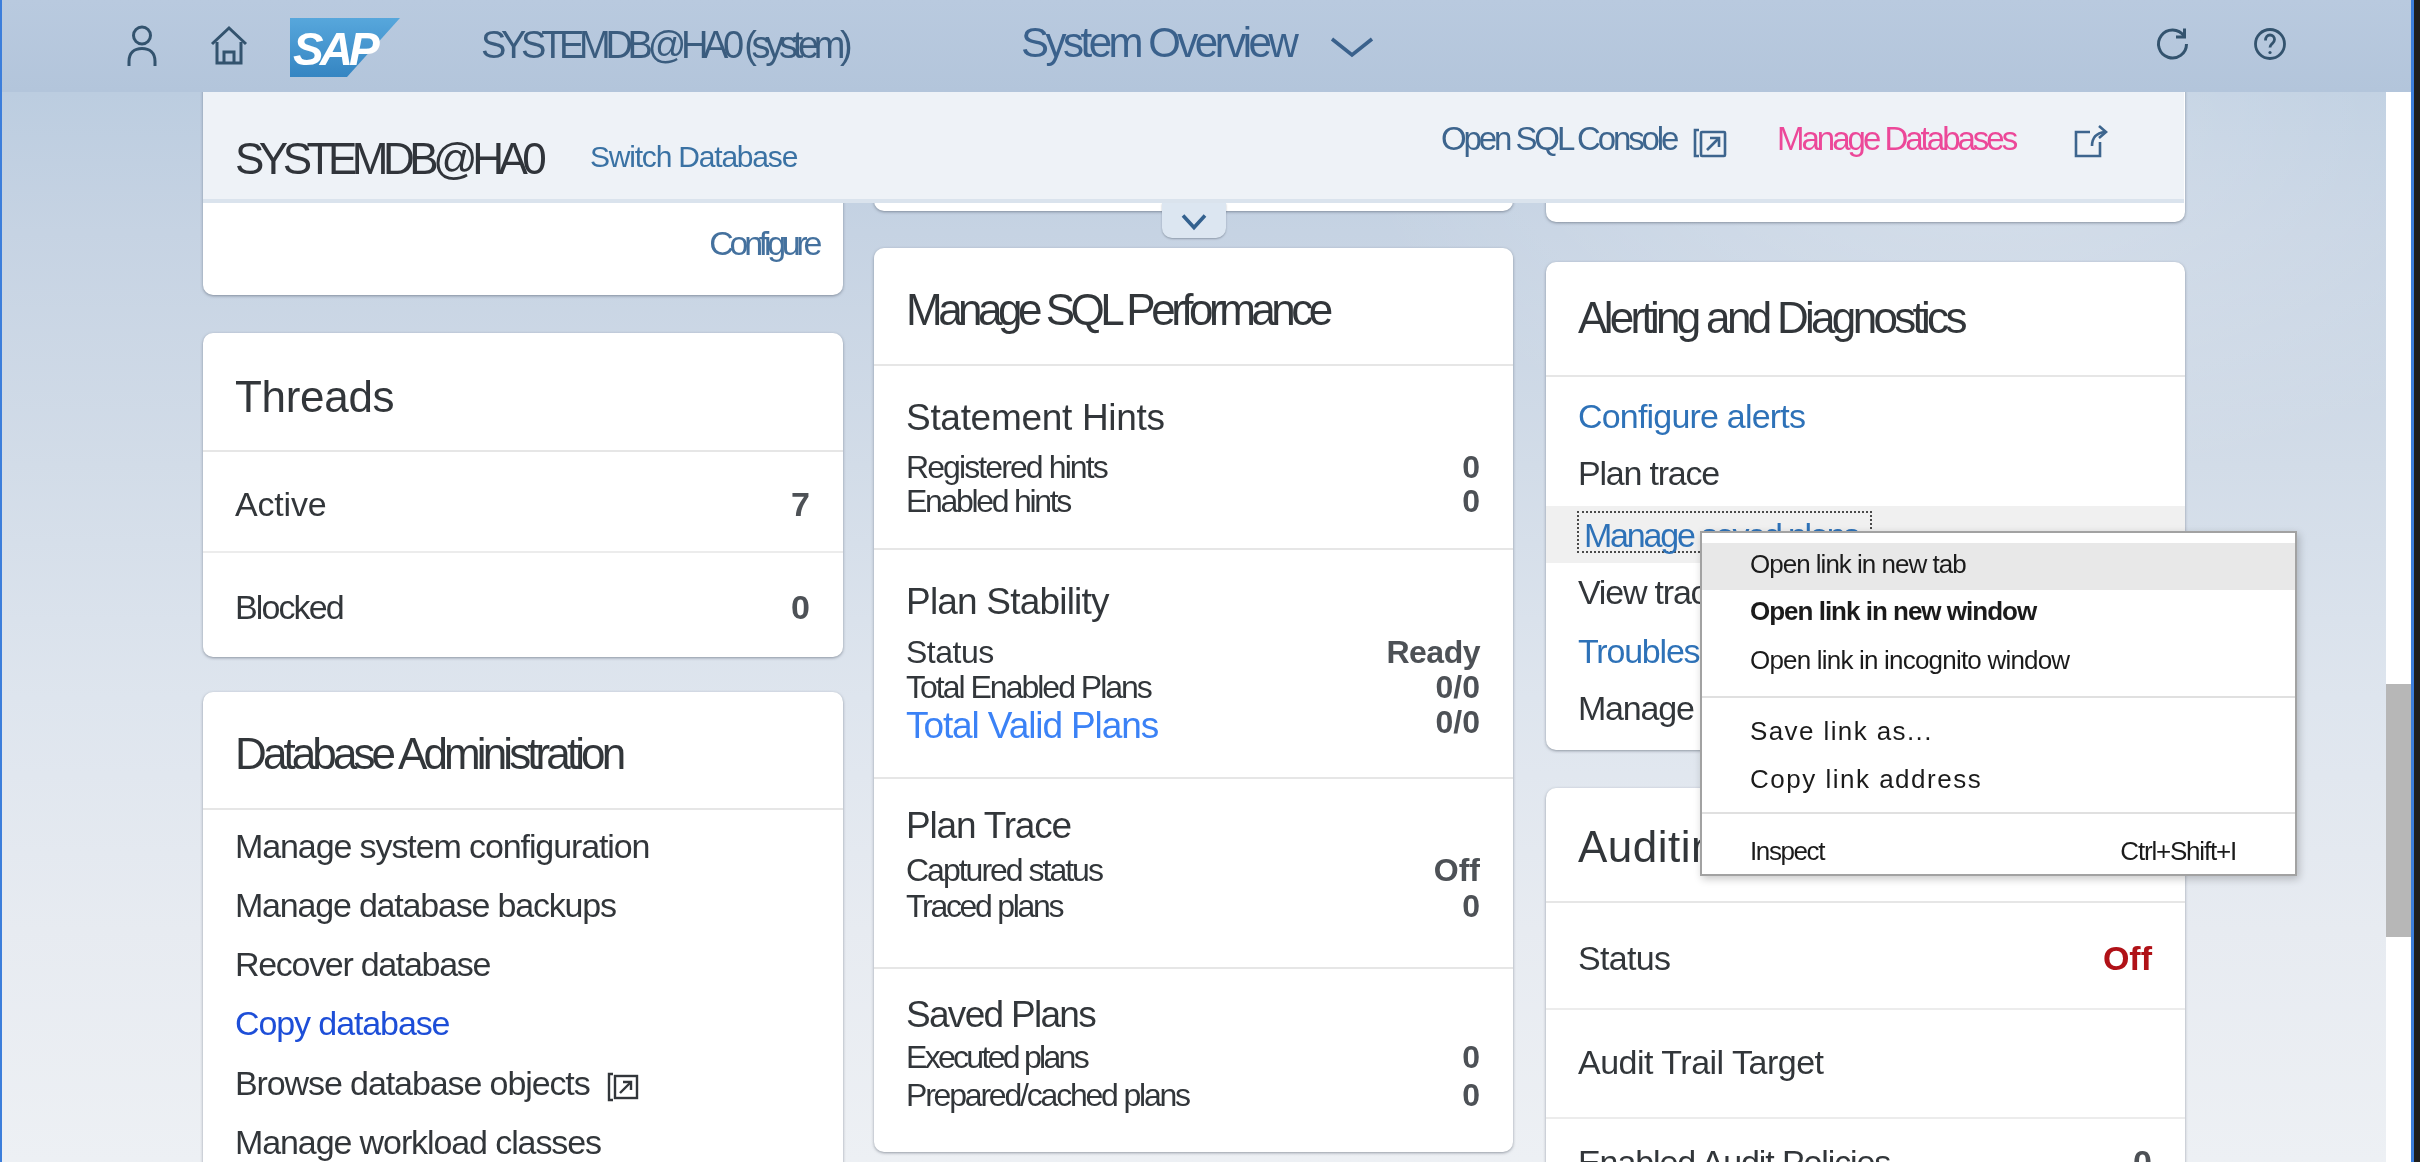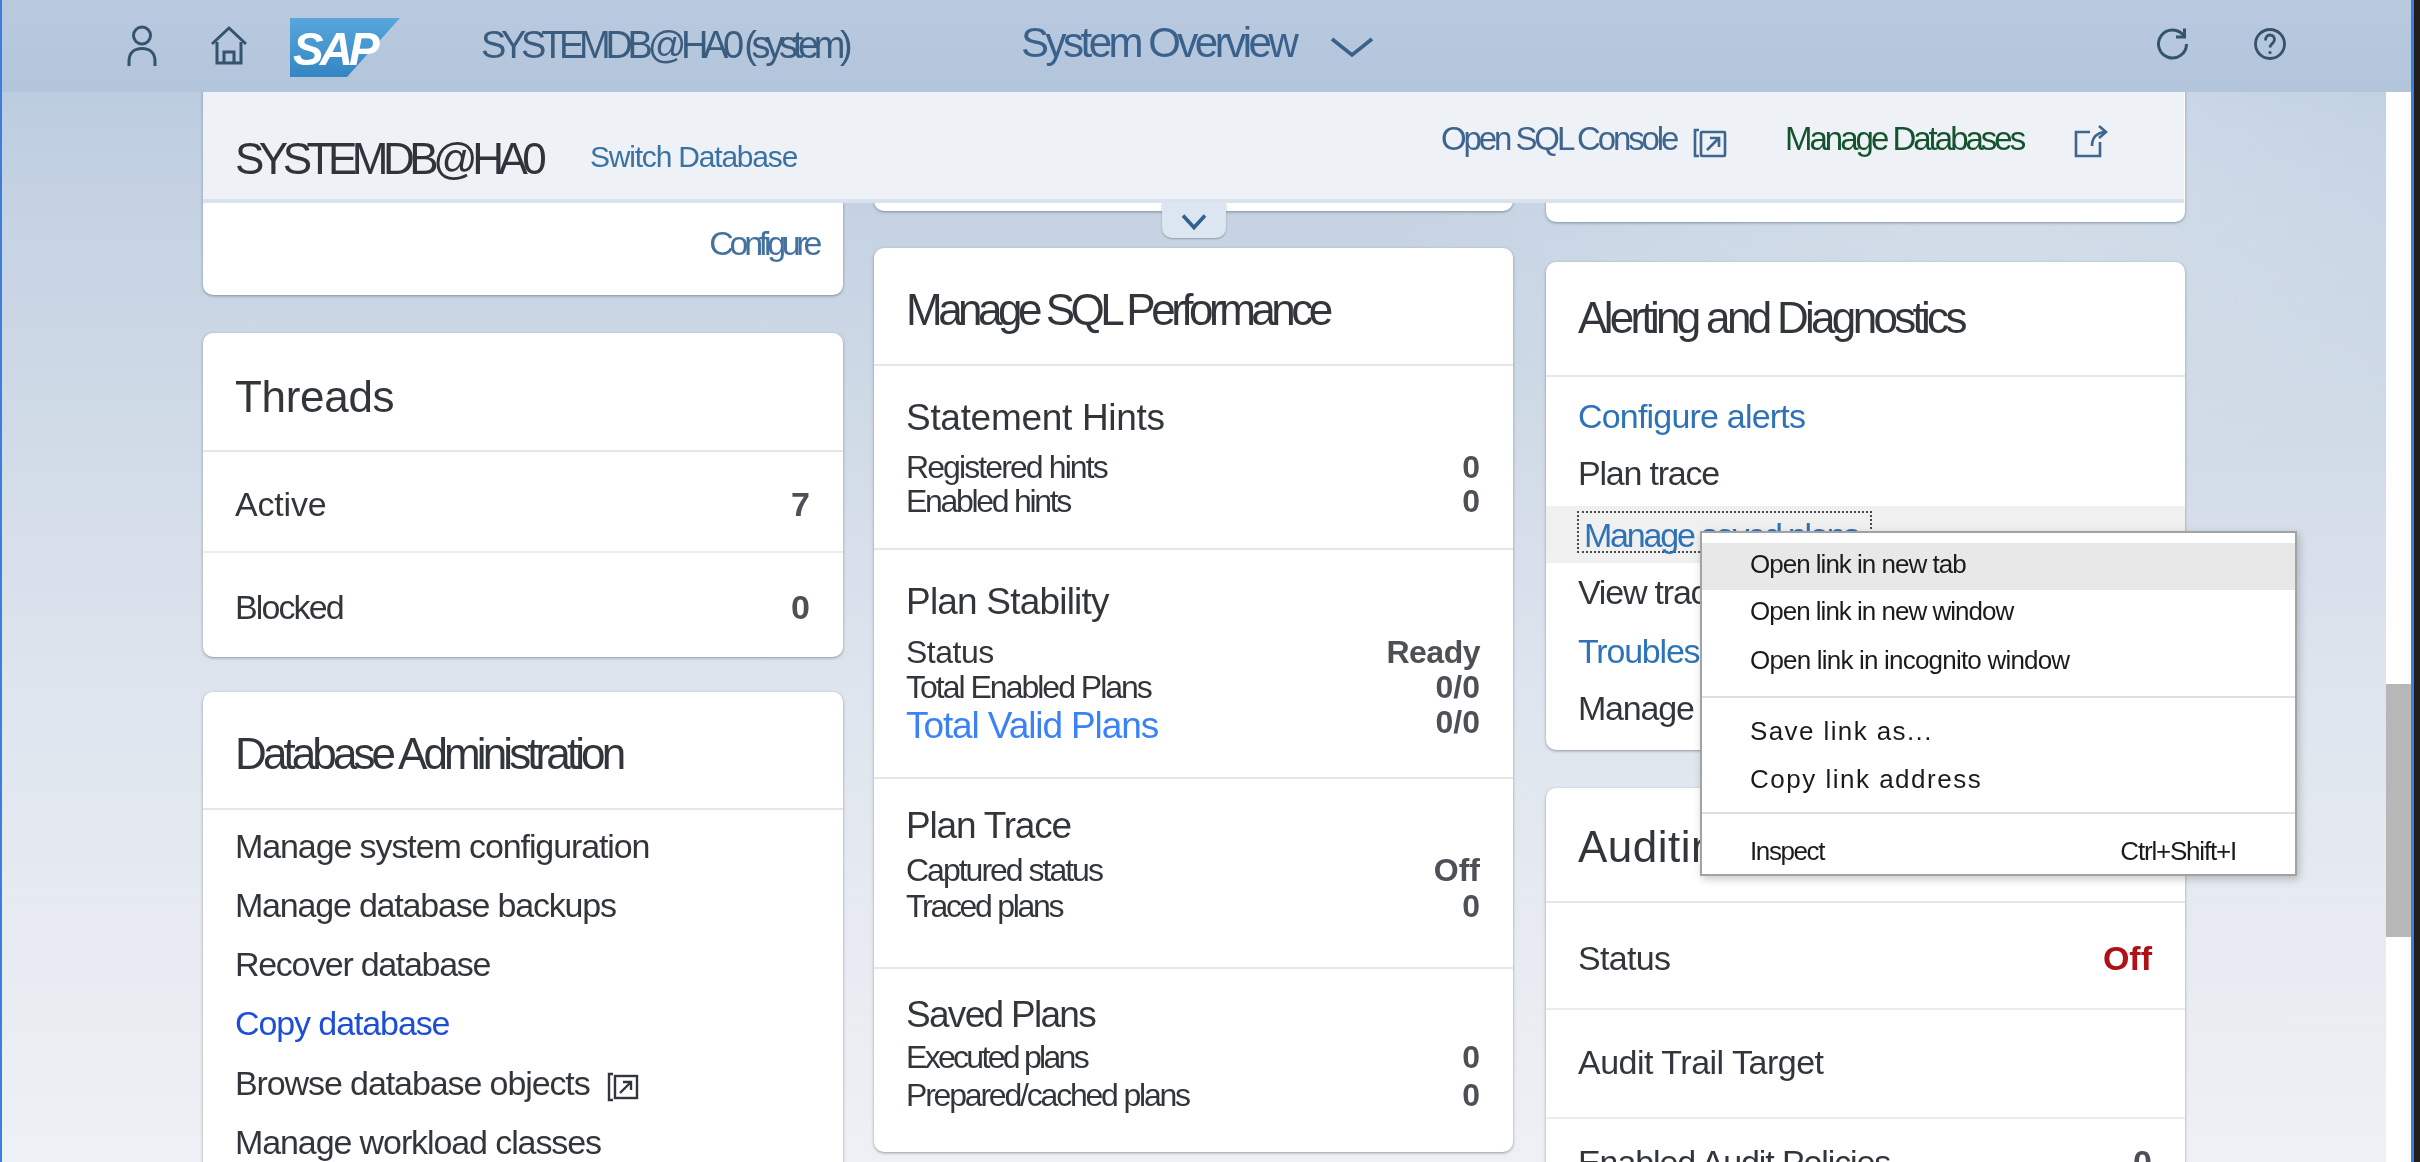--- a/index.html
+++ b/index.html
@@ -92,21 +92,21 @@
 <div style="position:absolute;left:203px;top:92px;width:1981px;height:111px;background:#eef2f7;border-bottom:4px solid #dae3ed"></div>
 <div class="t" style="left:235px;top:134.2px;font-size:44px;color:#30343a;letter-spacing:-5.5px;">SYSTEMDB@HA0</div>
 <div class="t" style="left:590px;top:139.8px;font-size:30px;color:#3a72a4;letter-spacing:-1.2px;">Switch Database</div>
 <div class="t" style="left:1441px;top:120.6px;font-size:33px;color:#3d658e;letter-spacing:-3.1px;">Open SQL Console</div>
 <svg style="left:1692px;top:124px" width="38" height="38" viewBox="0 0 38 38" fill="none" stroke="#3d658e" stroke-width="2.6">
 <path d="M7 6 H3 V32 H7"></path>
     <rect x="9" y="8" width="24" height="24" rx="1"></rect>
     <path d="M15 26 L26 15"></path>
     <path d="M18 14 H27 V23"></path>
   </svg>
-<div class="t" style="left:1777px;top:120.6px;font-size:33px;color:#14532d;letter-spacing:-3.0px;margin-left:8px;">Manage Databases</div>
+<div class="t" style="left:1777px;top:120.6px;font-size:33px;color:#ec4899;letter-spacing:-3.0px;">Manage Databases</div>
 <svg style="left:2071px;top:120px" width="40" height="42" viewBox="0 0 40 42" fill="none" stroke="#3d658e" stroke-width="2.6">
 <path d="M29 22 V36 H5 V12 H19"></path>
     <path d="M21 26 C21 18 25 13 34 12"></path>
     <path d="M28 6 L35 12 L28 18"></path>
   </svg>
 <div style="position:absolute;left:0;top:0;width:2420px;height:92px;background:linear-gradient(180deg,#b9cadf,#b3c5db)"></div>
 <svg style="left:127px;top:25px" width="30" height="42" viewBox="0 0 30 42" fill="none" stroke="#33536e" stroke-width="3">
 <circle cx="15" cy="10.5" r="8.5"></circle>
     <path d="M2 41 V36.5 C2 27.5 7.5 23.5 15 23.5 C22.5 23.5 28 27.5 28 36.5 V41"></path>
   </svg>
@@ -135,21 +135,21 @@
     <path d="M29.5 1.5 V10 H21"></path>
   </svg>
 <svg style="left:2254px;top:28px" width="32" height="32" viewBox="0 0 32 32" fill="none" stroke="#33536e" stroke-width="2.8">
 <circle cx="16" cy="16" r="14.5"></circle>
     <path d="M11.5 12.5 C11.5 9 13.5 7 16 7 C18.5 7 20.5 9 20.5 11.5 C20.5 13.8 19 14.8 17.8 16 C16.8 17 16 17.8 16 19.5"></path>
     <circle cx="16" cy="24.5" r="1.6" fill="#33536e" stroke="none"></circle>
   </svg>
 <div style="position:absolute;left:1700px;top:531px;width:597px;height:345px;background:#fff;border:2px solid #a2a2a2;box-shadow:2px 3px 8px rgba(0,0,0,.22)"></div>
 <div style="position:absolute;left:1702px;top:543px;width:593px;height:47px;background:#e8e8e8"></div>
 <div class="t" style="left:1750px;top:549.5px;font-size:26px;color:#1b1b1b;letter-spacing:-1.0px;">Open link in new tab</div>
-<div class="t" style="left:1750px;top:596.5px;font-size:26px;color:#1b1b1b;letter-spacing:-1.0px;">Open link in new window</div>
+<div class="t" style="left:1750px;top:596.5px;font-size:26px;color:#1b1b1b;letter-spacing:-1.0px;font-weight:bold;">Open link in new window</div>
 <div class="t" style="left:1750px;top:645.5px;font-size:26px;color:#1b1b1b;letter-spacing:-0.8px;">Open link in incognito window</div>
 <div style="position:absolute;left:1702px;top:696px;width:593px;height:2px;background:#e0e0e0"></div>
 <div class="t" style="left:1750px;top:716.5px;font-size:26px;color:#1b1b1b;letter-spacing:1.4px;">Save link as...</div>
 <div class="t" style="left:1750px;top:764.5px;font-size:26px;color:#1b1b1b;letter-spacing:1.5px;">Copy link address</div>
 <div style="position:absolute;left:1702px;top:812px;width:593px;height:2px;background:#e0e0e0"></div>
 <div class="t" style="left:1750px;top:836.5px;font-size:26px;color:#1b1b1b;letter-spacing:-1.4px;">Inspect</div>
 <div class="t" style="right:184px;top:836.5px;font-size:26px;color:#1b1b1b;letter-spacing:-1.2px;">Ctrl+Shift+I</div>
 <div style="position:absolute;left:2386px;top:92px;width:25px;height:1070px;background:#ffffff"></div>
 <div style="position:absolute;left:2386px;top:684px;width:25px;height:253px;background:#b7b7b7"></div>
 <div style="position:absolute;left:2411px;top:0;width:3px;height:1162px;background:#3c7edb"></div>

